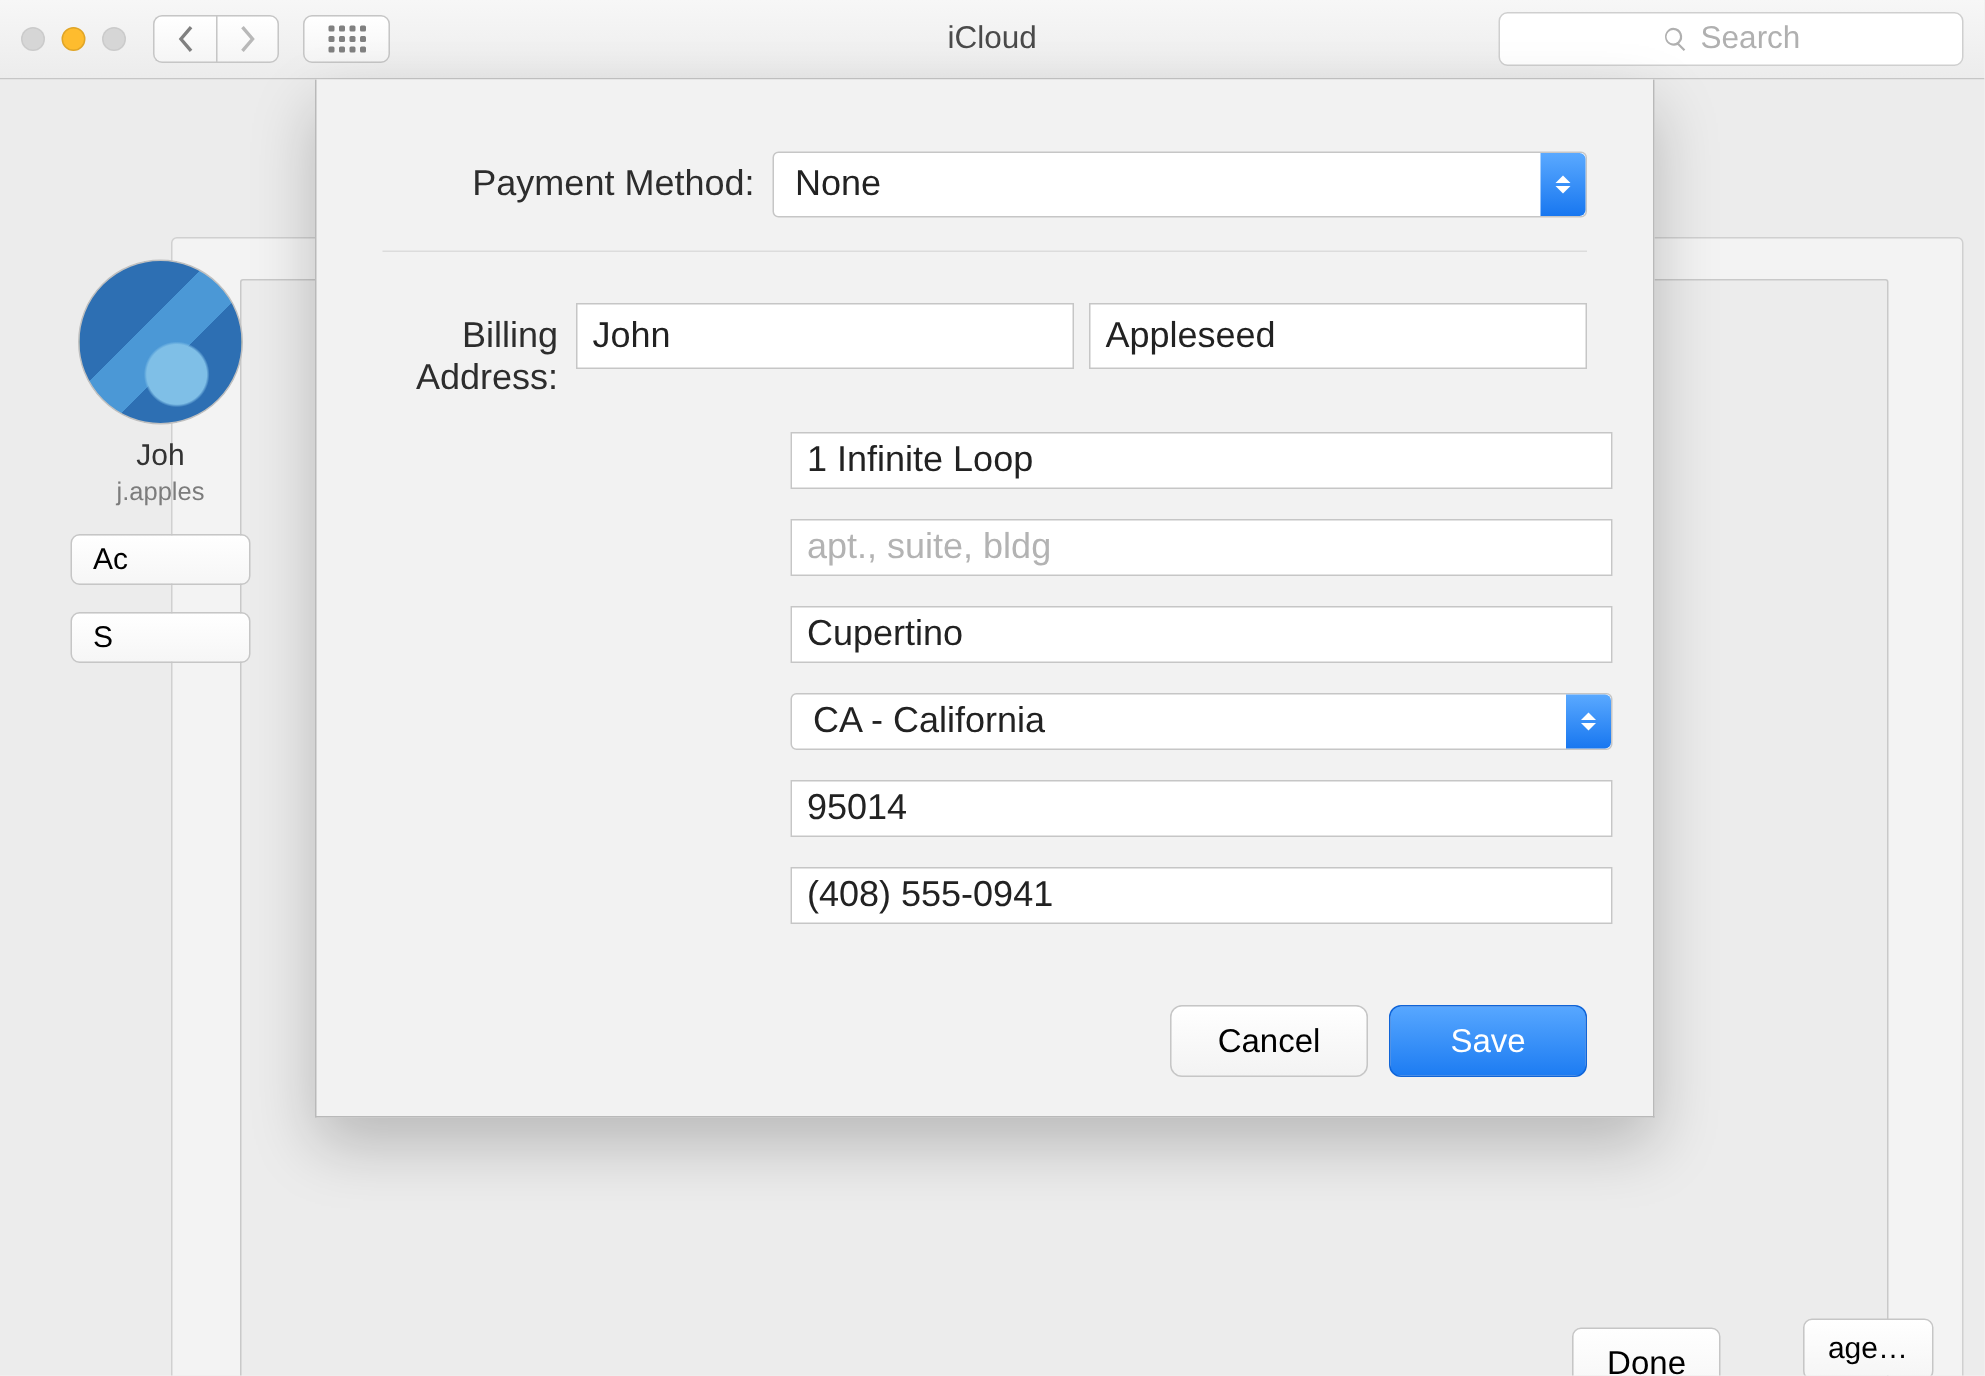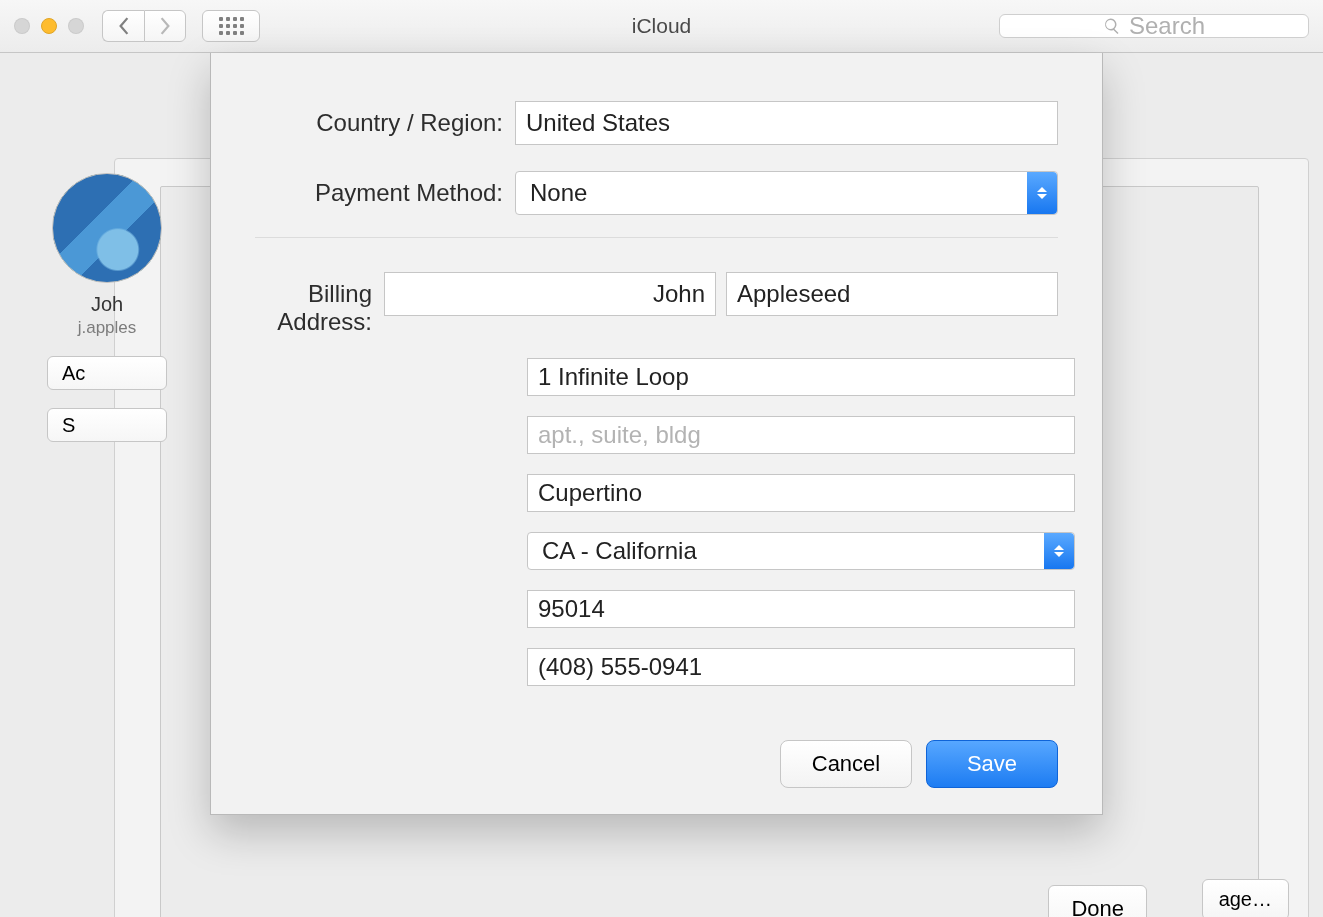--- a/index.html
+++ b/index.html
@@ -50,24 +50,24 @@
   .grid-dots {
     display: grid; grid-template-columns: repeat(4, 4px); grid-template-rows: repeat(3, 4px);
     gap: 3px;
   }
   .grid-dots span { width:4px; height:4px; background:#808080; border-radius:1px; }
   .window-title {
     position: absolute; left: 50%; transform: translateX(-50%);
     font-size: 21px; color: #4a4a4a; font-weight: 400;
   }
   .search-field {
-    margin-left: auto; width: 310px; height: 24px;
+    margin-left: auto; width: 310px; height: 36px;
     background: #fff; border: 1px solid #cfcfcf; border-radius: 6px;
     display: flex; align-items: center; justify-content: center; gap: 8px;
-    color: #b0b0b0; font-size: 24px;
+    color: #b0b0b0; font-size: 21px;
   }
   .search-field svg { width:18px; height:18px; fill:#b0b0b0; }
 
   
   .main-pane {
     position: absolute; top: 53px; left: 0; right:0; bottom:0;
     background: #ececec;
   }
   .profile-area {
     position: absolute; left: 32px; top: 120px; width: 150px;
@@ -140,21 +140,21 @@
     border-radius: 0 4px 4px 0;
     display:flex; flex-direction:column; align-items:center; justify-content:center;
   }
   .select-arrows svg { width:12px; height:8px; fill:#fff; }
 
   .divider { height:1px; background:#dcdcdc; margin: 20px 0 34px; }
 
   .indent-fields { margin-left: 272px; width: 548px; display:flex; flex-direction:column; gap:20px; }
 
   .name-pair { display:flex; gap:10px; }
-  .name-pair .text-input:first-child { flex: 0 0 262px; text-align: right; }
+  .name-pair .text-input:first-child { flex: 0 0 262px; }
 
   .button-row {
     display:flex; justify-content:flex-end; gap:14px;
     margin-top: 54px;
   }
   .push-btn {
     min-width: 132px; height: 48px;
     border-radius: 8px; font-size: 22px;
     border:1px solid #c6c6c6;
     background: linear-gradient(#fff,#f3f3f3);
@@ -223,26 +223,20 @@
     <button class="side-btn">Ac</button>
     <button class="side-btn">S</button>
   </div>
 
   <button class="bg-button-done">Done</button>
   <button class="bg-button-manage">age…</button>
 </div>
 
 <div class="sheet">
 
-  <div class="form-row gap-large">
-    <div class="form-label">Country / Region:</div>
-    <div class="form-field-wrap">
-      <input class="text-input" value="United States" style="">
-    </div>
-  </div>
 
   <div class="form-row">
     <div class="form-label">Payment Method:</div>
     <div class="form-field-wrap">
       <div class="select-box">
         <span>None</span>
         <div class="select-arrows">
           <svg viewBox="0 0 12 8">
               <path d="M1 7 L6 2 L11 7"></path>
             </svg>

